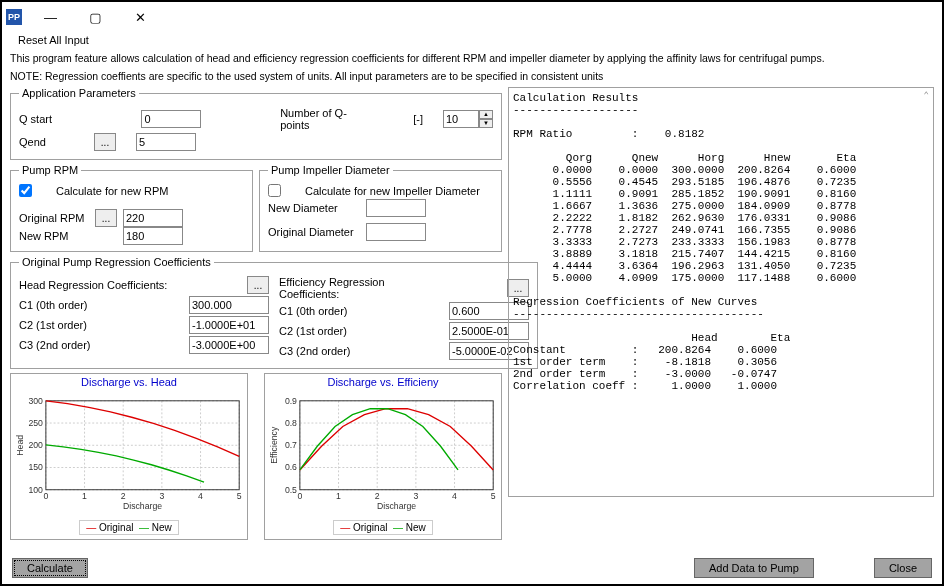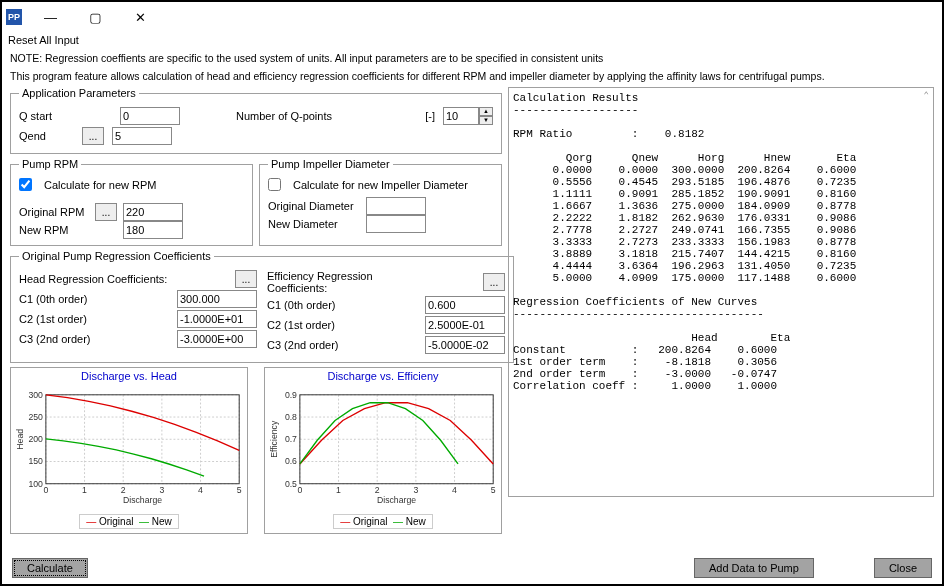--- a/index.html
+++ b/index.html
@@ -3,29 +3,29 @@
 <meta charset="utf-8">
 <style>
 * { box-sizing: border-box; margin: 0; padding: 0; }
 body { font-family: "Segoe UI", Tahoma, sans-serif; font-size: 11px; background: #000; }
 .window { width: 944px; height: 586px; background: #fff; border: 2px solid #000; position: relative; }
 .titlebar { height: 30px; display: flex; align-items: center; padding: 0 4px; }
 .titlebar-icon { width: 16px; height: 16px; background: #2255aa; margin-right: 6px; display:flex;align-items:center;justify-content:center;color:#fff;font-size:9px;font-weight:bold; }
 .titlebar-title { flex: 1; font-size: 12px; }
 .titlebar-btns { display: flex; }
 .titlebar-btn { width: 45px; height: 28px; display: flex; align-items: center; justify-content: center; font-size: 13px; }
-.menubar { padding: 2px 6px; font-size: 11px; }
+.menubar { padding: 2px 16px; font-size: 11px; }
 .content { padding: 4px 8px; }
 .intro { font-size: 10.5px; line-height: 1.3; margin-bottom: 4px; }
 .main-row { display: flex; gap: 6px; }
 .left-col { width: 492px; }
 .right-col { flex: 1; }
 fieldset { border: 1px solid #a0a0a0; padding: 6px 8px; margin-bottom: 4px; font-size: 11px; }
 legend { font-size: 11px; padding: 0 3px; }
-.row { display: flex; align-items: center; margin: 2px 0; gap: 8px; }
+.row { display: flex; align-items: center; margin: 2px 0; gap: 20px; }
 .lbl { display: inline-block; }
 input[type=text] { border: 1px solid #888; height: 18px; padding: 0 2px; font-size: 11px; background:#fff; }
 input[type=checkbox] { margin-right: 4px; }
 .smallbtn { width: 22px; height: 18px; border: 1px solid #888; background: #eee; font-size: 10px; text-align:center; cursor:pointer; display:inline-flex;align-items:center;justify-content:center; }
 .spinner { display:inline-flex; }
 .spinner input { width: 36px; }
 .spin-btns { display:flex; flex-direction:column; }
 .spin-btn { width:14px; height:9px; border:1px solid #888; background:#eee; font-size:6px; line-height:6px; text-align:center; cursor:pointer; }
 .param-row { display:flex; align-items:center; gap:6px; }
 .param-row .lbl { width: 70px; }
@@ -59,22 +59,22 @@
     <div class="titlebar-btns">
       <div class="titlebar-btn">—</div>
       <div class="titlebar-btn">▢</div>
       <div class="titlebar-btn">✕</div>
     </div>
   </div>
   <div class="menubar">
     <span>Reset All Input</span>
   </div>
   <div class="content">
+    <div class="intro">This program feature allows calculation of head and efficiency regression coefficients for different RPM and impeller diameter by applying the affinity laws for centrifugal pumps.</div>
     <div class="intro">NOTE: Regression coeffients are specific to the used system of units. All input parameters are to be specified in consistent units</div>
-    <div class="intro">This program feature allows calculation of head and efficiency regression coefficients for different RPM and impeller diameter by applying the affinity laws for centrifugal pumps.</div>
 
     <div class="main-row">
       <div class="left-col">
 
         <fieldset>
           <legend>Application Parameters</legend>
           <div class="row">
             <span class="lbl" style="width:55px">Q start</span>
             <span style="width:30px"></span>
             <input type="text" style="width: 60px;" value="0">
@@ -115,26 +115,26 @@
               <input type="text" value="180" style="">
             </div>
           </fieldset>
 
           <fieldset>
             <legend>Pump Impeller Diameter</legend>
             <div class="row">
               <input type="checkbox" style="">
               <span>Calculate for new Impeller Diameter</span>
             </div>
+            <div class="param-row">
+              <span class="lbl" style="width:92px">New Diameter</span>
+              <input type="text" value="" style="">
+            </div>
             <div class="param-row" style="margin-top:6px">
               <span class="lbl" style="width:92px">Original Diameter</span>
-              <input type="text" value="" style="">
-            </div>
-            <div class="param-row">
-              <span class="lbl" style="width:92px">New Diameter</span>
               <input type="text" value="" style="">
             </div>
           </fieldset>
         </div>
 
         <fieldset>
           <legend>Original Pump Regression Coefficients</legend>
           <div class="coef-cols">
             <div class="coef-col">
               <div class="row">

